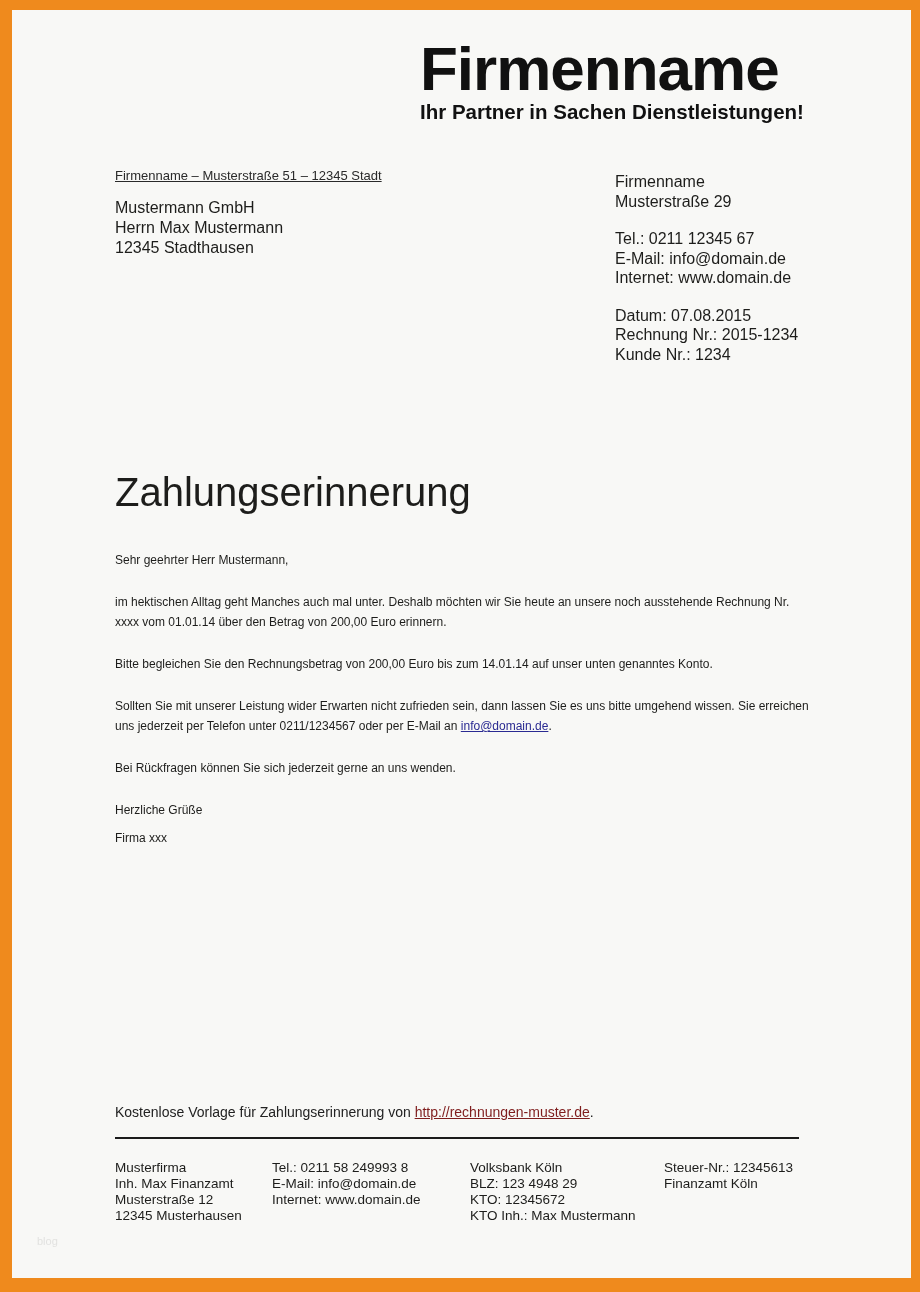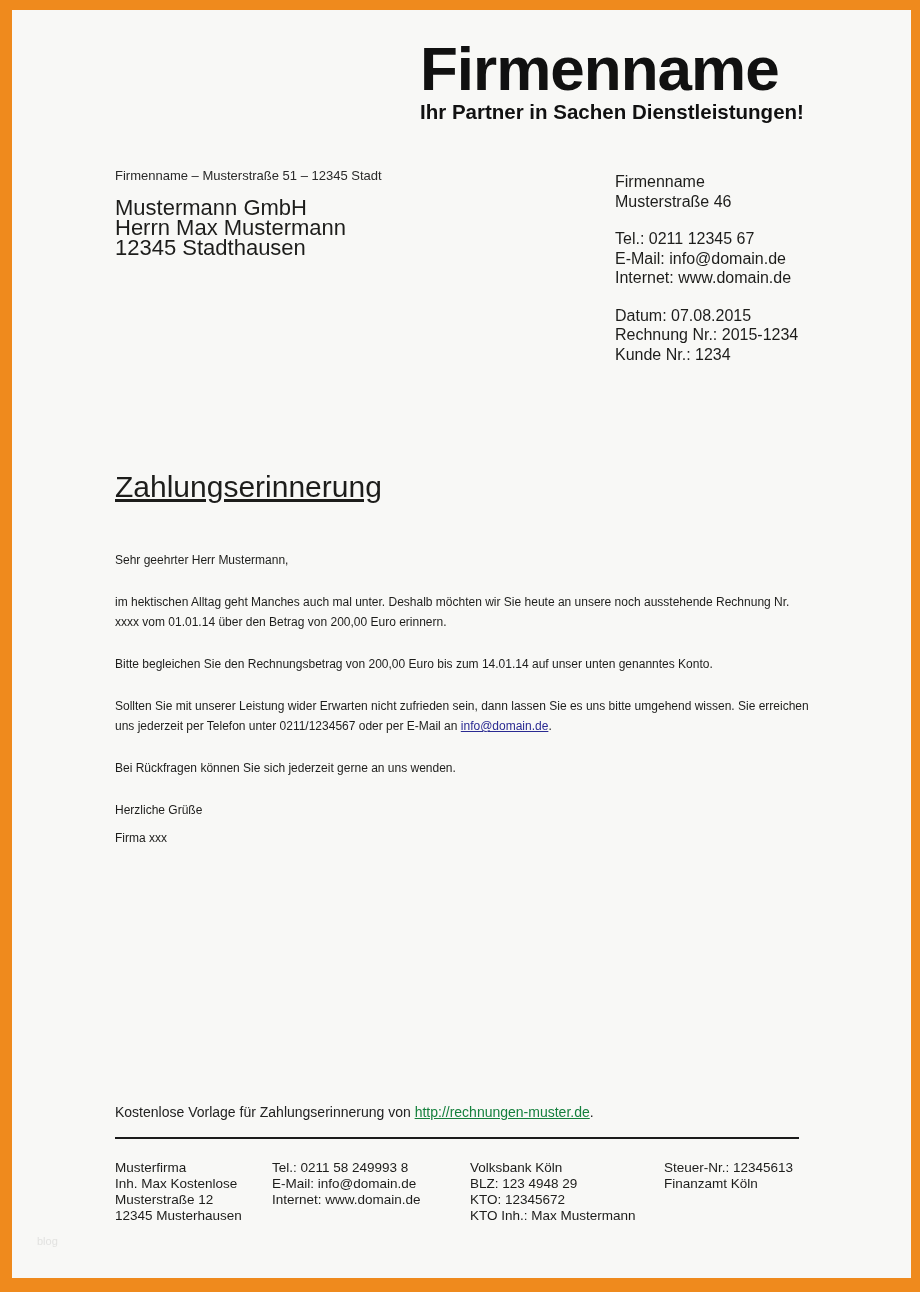--- a/index.html
+++ b/index.html
@@ -37,34 +37,34 @@
     font-weight: bold;
     color: #111;
     margin-top: 0px;
     white-space: nowrap;
   }
 
   .sender-line {
     left: 103px; top: 158px;
     font-size: 13px;
     color: #2a2a2a;
+    text-decoration: underline;
     white-space: nowrap;
   }
 
-  .recipient { left: 103px; top: 188px; font-size: 22px; line-height: 20px; }
+  .recipient { left: 103px; top: 188px; font-size: 16px; line-height: 20px; }
 
   .info-block { left: 603px; top: 162px; font-size: 16px; line-height: 19.5px; width: 290px; }
   .info-group { margin-bottom: 18px; }
 
   .subject {
     left: 103px; top: 460px;
-    font-size: 30px;
+    font-size: 40px;
     font-weight: normal;
     color: #1d1d1b;
-    text-decoration: underline;
   }
 
   .letter-body {
     left: 103px; top: 540px;
     width: 700px;
     font-size: 12px;
     line-height: 20px;
   }
   .letter-body p { margin: 0 0 22px 0; }
   .salutation { margin: 0 0 18px 0; }
@@ -110,21 +110,21 @@
 
   <div class="abs recipient">
       <div>Mustermann GmbH</div>
       <div>Herrn Max Mustermann</div>
       <div>12345 Stadthausen</div>
     </div>
 
   <div class="abs info-block">
     <div class="info-group">
         <div>Firmenname</div>
-        <div>Musterstraße 46</div>
+        <div>Musterstraße 29</div>
       </div>
     <div class="info-group">
         <div>Tel.: 0211 12345 67</div>
         <div>E-Mail: info@domain.de</div>
         <div>Internet: www.domain.de</div>
       </div>
     <div class="info-group">
         <div>Datum: 07.08.2015</div>
         <div>Rechnung Nr.: 2015-1234</div>
         <div>Kunde Nr.: 1234</div>
@@ -137,29 +137,29 @@
     <p class="salutation">Sehr geehrter Herr Mustermann,</p>
     <p>im hektischen Alltag geht Manches auch mal unter. Deshalb möchten wir Sie heute an unsere noch ausstehende Rechnung Nr. xxxx vom 01.01.14 über den Betrag von 200,00 Euro erinnern.</p>
     <p>Bitte begleichen Sie den Rechnungsbetrag von 200,00 Euro bis zum 14.01.14 auf unser unten genanntes Konto.</p>
     <p><span>Sollten Sie mit unserer Leistung wider Erwarten nicht zufrieden sein, dann lassen Sie es uns bitte umgehend wissen. Sie erreichen uns jederzeit per Telefon unter 0211/1234567 oder per E-Mail an </span><a class="doc-link" id="email-link" style="color: rgb(42, 42, 146);">info@domain.de</a><span>.</span></p>
     <p>Bei Rückfragen können Sie sich jederzeit gerne an uns wenden.</p>
     <p style="margin-bottom:4px;">Herzliche Grüße</p>
     <p style="margin-top:8px;">Firma xxx</p>
   </div>
 
   <div class="abs credit-line">
-    <span>Kostenlose Vorlage für Zahlungserinnerung von </span><a class="doc-link" id="credit-link" style="color: #15803d;">http://rechnungen-muster.de</a><span>.</span>
+    <span>Kostenlose Vorlage für Zahlungserinnerung von </span><a class="doc-link" id="credit-link" style="color: #7f1d1d;">http://rechnungen-muster.de</a><span>.</span>
   </div>
 
   <div class="abs footer-rule"></div>
 
   <div class="abs footer">
     <div class="footer-col footer-col-0">
         <div>Musterfirma</div>
-        <div>Inh. Max Kostenlose</div>
+        <div>Inh. Max Finanzamt</div>
         <div>Musterstraße 12</div>
         <div>12345 Musterhausen</div>
       </div>
     <div class="footer-col footer-col-1">
         <div>Tel.: 0211 58 249993 8</div>
         <div>E-Mail: info@domain.de</div>
         <div>Internet: www.domain.de</div>
       </div>
     <div class="footer-col footer-col-2">
         <div>Volksbank Köln</div>

